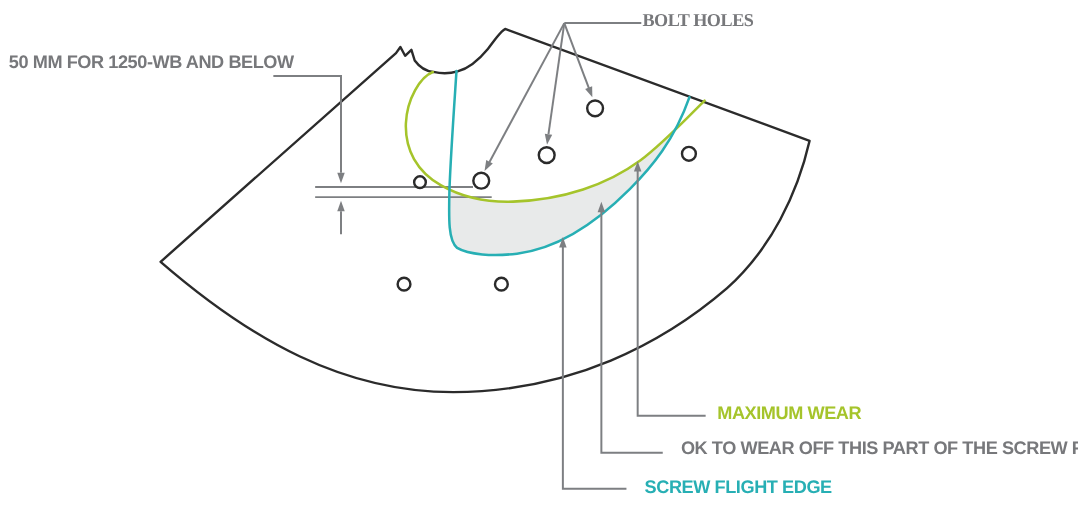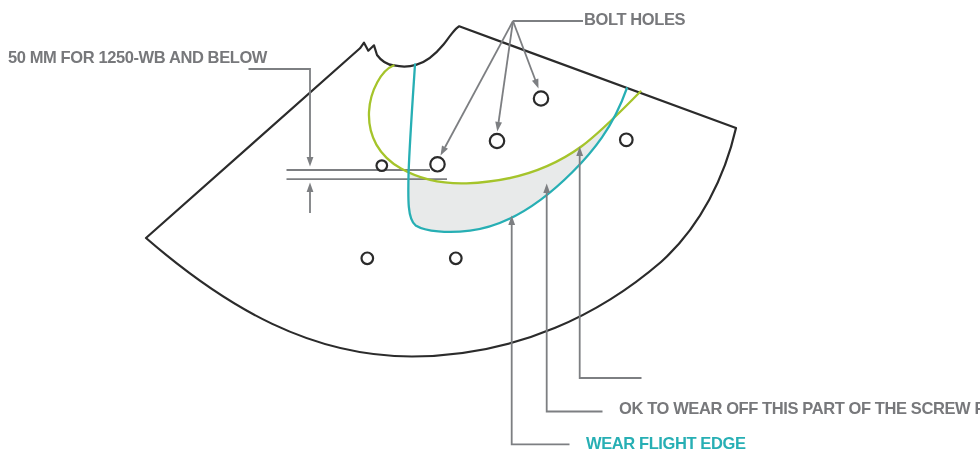--- a/index.html
+++ b/index.html
@@ -126,19 +126,20 @@
       <circle class="hole" cx="626.3" cy="139.8" r="6.3"></circle>
       <circle class="hole" cx="367.3" cy="258.3" r="5.8"></circle>
       <circle class="hole" cx="455.8" cy="258.3" r="5.8"></circle>
     </g>
   </svg>
 
   <div class="lbl two-line" style="left:8px;top:47px;">
     <div>50 MM FOR 1250-WB AND BELOW</div>
   </div>
 
-  <div class="lbl" style="left:584px;top:11px;">BOLT HOLES</div>
+  <div class="lbl" style="left:584px;top:11px;font-family:Liberation Serif, serif;">BOLT HOLES</div>
 
+  <div class="lbl green" style="left:652px;top:368px;">MAXIMUM WEAR</div>
 
   <div class="lbl" style="left:619px;top:400px;">OK TO WEAR OFF THIS PART OF THE SCREW FLIGHT</div>
 
-  <div class="lbl teal" style="left:586px;top:435px;">WEAR FLIGHT EDGE</div>
+  <div class="lbl teal" style="left:586px;top:435px;">SCREW FLIGHT EDGE</div>
 </div>
 
 </body></html>

